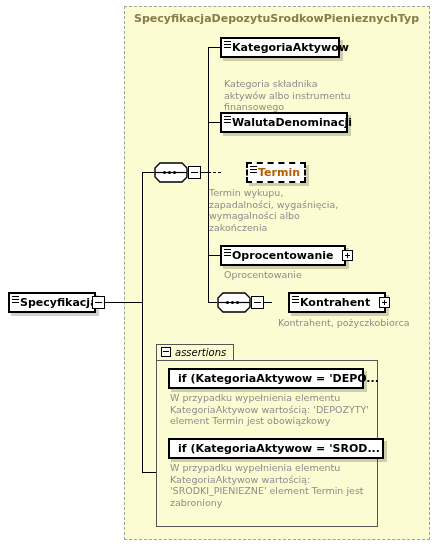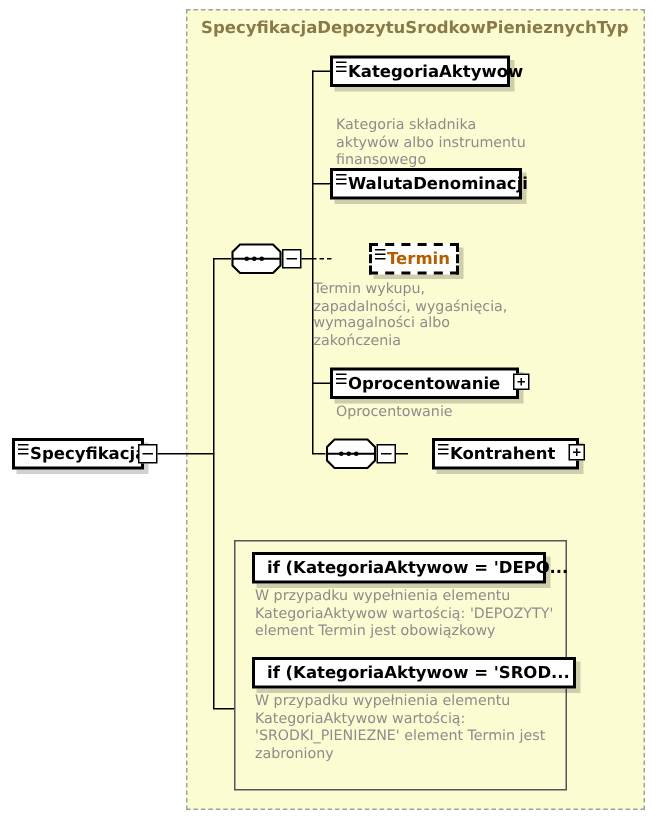--- a/index.html
+++ b/index.html
@@ -326,21 +326,25 @@
   <div class="ln h" style="left:264px; top:302px; width:8px;"></div>
   <div class="node" style="left:288px; top:292px; width:98px;">
     <span class="seq-glyph">
       <i></i>
         <i></i>
         <i></i>
     </span>
     <span>Kontrahent</span>
     <span class="plus-box"></span>
   </div>
-
+  <div class="anno" style="left:278px; top:317px; width:160px;">Kontrahent, pożyczkobiorca</div>
+
+  <div class="assert-tab" style="left:156px; top:344px; width:78px;">
+    <span class="mbox"></span><span>assertions</span>
+  </div>
   <div class="assert-box" style="left:156px; top:360px; width:222px; height:167px;"></div>
 
   <div class="assert-node" style="left:168px; top:368px; width:196px;">
     <span>if (KategoriaAktywow = 'DEPO...</span>
   </div>
   <div class="anno" style="left:170px; top:392px; width:205px;">W przypadku wypełnienia elementu
 KategoriaAktywow wartością: 'DEPOZYTY'
 element Termin jest obowiązkowy</div>
 
   <div class="assert-node" style="left:168px; top:438px; width:216px;">

